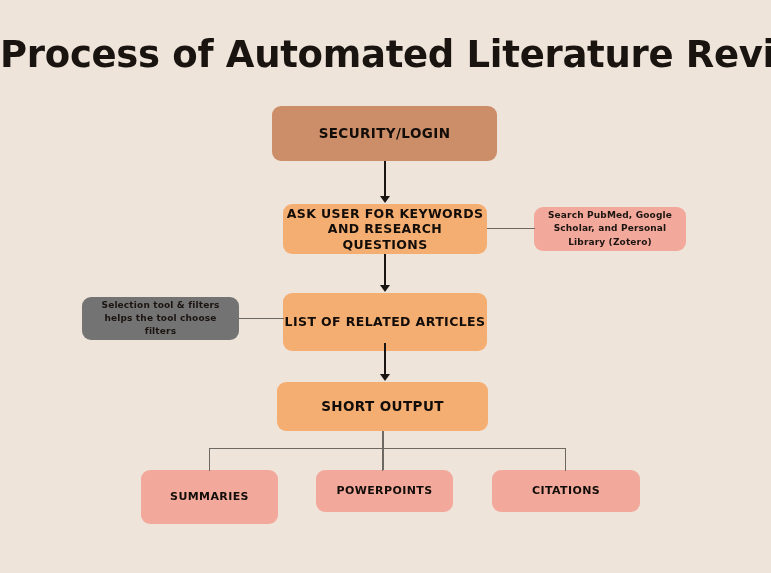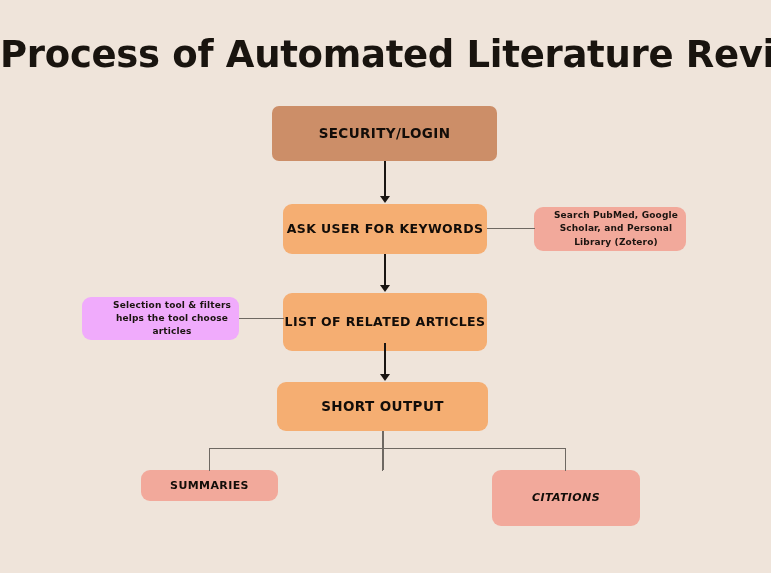--- a/index.html
+++ b/index.html
@@ -52,42 +52,42 @@
   }
   .node.primary   { background: #CC8E68; }
   .node.step      { background: #F5AE72; }
   .node.output    { background: #F5AE72; }
   .node.leaf      { background: #F2A99B; }
   .note {
     position: absolute;
     box-sizing: border-box;
     display: flex;
     align-items: center;
-    justify-content: flex-end;
+    justify-content: center;
     text-align: center;
     border-radius: 9px;
     background: #F2A99B;
     color: #1B1410;
     font-size: 9px;
     font-weight: bold;
     line-height: 1.45;
     padding: 4px 8px;
     letter-spacing: 0.15px;
     font-family: "DejaVu Sans", sans-serif;
   }
 
   
-  #node-security   { left: 272px; top: 106px; width: 225px; height: 55px; font-size: 13.5px; border-radius: 7px; }
+  #node-security   { left: 272px; top: 106px; width: 225px; height: 55px; font-size: 13.5px; }
   #node-ask        { left: 283px; top: 204px; width: 204px; height: 50px; font-size: 12.5px; }
   #node-list       { left: 283px; top: 293px; width: 204px; height: 58px; font-size: 12.5px; }
   #node-final      { left: 277px; top: 382px; width: 211px; height: 49px; font-size: 13.5px; }
 
-  #node-summaries  { left: 141px; top: 470px; width: 137px; height: 31px; font-size: 11px; }
+  #node-summaries  { left: 141px; top: 470px; width: 137px; height: 54px; font-size: 11px; }
   #node-powerpoints{ left: 316px; top: 470px; width: 137px; height: 42px; font-size: 11px; }
-  #node-citations  { left: 492px; top: 470px; width: 148px; height: 56px; font-size: 11px; font-style: italic; }
+  #node-citations  { left: 492px; top: 470px; width: 148px; height: 42px; font-size: 11px; }
 
   #note-sources    { left: 534px; top: 207px; width: 152px; height: 44px; }
   #note-selection  { left: 82px; top: 297px; width: 157px; height: 43px; }
 
   
   .vline {
     position: absolute;
     background: #1A1512;
     width: 2px;
   }
@@ -131,55 +131,59 @@
 
   <div id="page-title">Process of Automated Literature Review</div>
 
   <div class="node primary" id="node-security" style="background: rgb(204, 142, 104);">
     <span>SECURITY/LOGIN</span>
   </div>
 
   <div class="node step" id="node-ask" style="background: rgb(245, 174, 114);">
     <span>
       <span>ASK USER FOR KEYWORDS</span><br>
+      <span>AND RESEARCH QUESTIONS</span>
     </span>
   </div>
 
   <div class="node step" id="node-list" style="background: rgb(245, 174, 114);">
     <span>
       <span>LIST OF RELATED ARTICLES</span><br>
     </span>
   </div>
 
   <div class="node output" id="node-final" style="background: rgb(245, 174, 114);">
     <span>SHORT OUTPUT</span>
   </div>
 
   <div class="node leaf" id="node-summaries" style="background: rgb(242, 169, 155);">
     <span>SUMMARIES</span>
   </div>
 
+  <div class="node leaf" id="node-powerpoints" style="background: rgb(242, 169, 155);">
+    <span>POWERPOINTS</span>
+  </div>
 
   <div class="node leaf" id="node-citations" style="background: rgb(242, 169, 155);">
     <span>CITATIONS</span>
   </div>
 
   <div class="note" id="note-sources" style="background: rgb(242, 169, 155);">
     <span>
       <span>Search PubMed, Google</span><br>
       <span>Scholar, and Personal</span><br>
       <span>Library (Zotero)</span>
     </span>
   </div>
 
-  <div class="note" id="note-selection" style="background: #f0abfc;">
+  <div class="note" id="note-selection" style="background: #737373;">
     <span>
       <span>Selection tool &amp; filters</span><br>
       <span>helps the tool choose</span><br>
-      <span>articles</span>
+      <span>filters</span>
     </span>
   </div>
 
   <div class="vline" id="arrow1-line" style="background: rgb(26, 21, 18);"></div>
   <div class="arrowhead" id="arrow1-head" style="border-top-color: rgb(26, 21, 18);"></div>
 
   <div class="vline" id="arrow2-line" style="background: rgb(26, 21, 18);"></div>
   <div class="arrowhead" id="arrow2-head" style="border-top-color: rgb(26, 21, 18);"></div>
 
   <div class="vline" id="arrow3-line" style="background: rgb(26, 21, 18);"></div>

